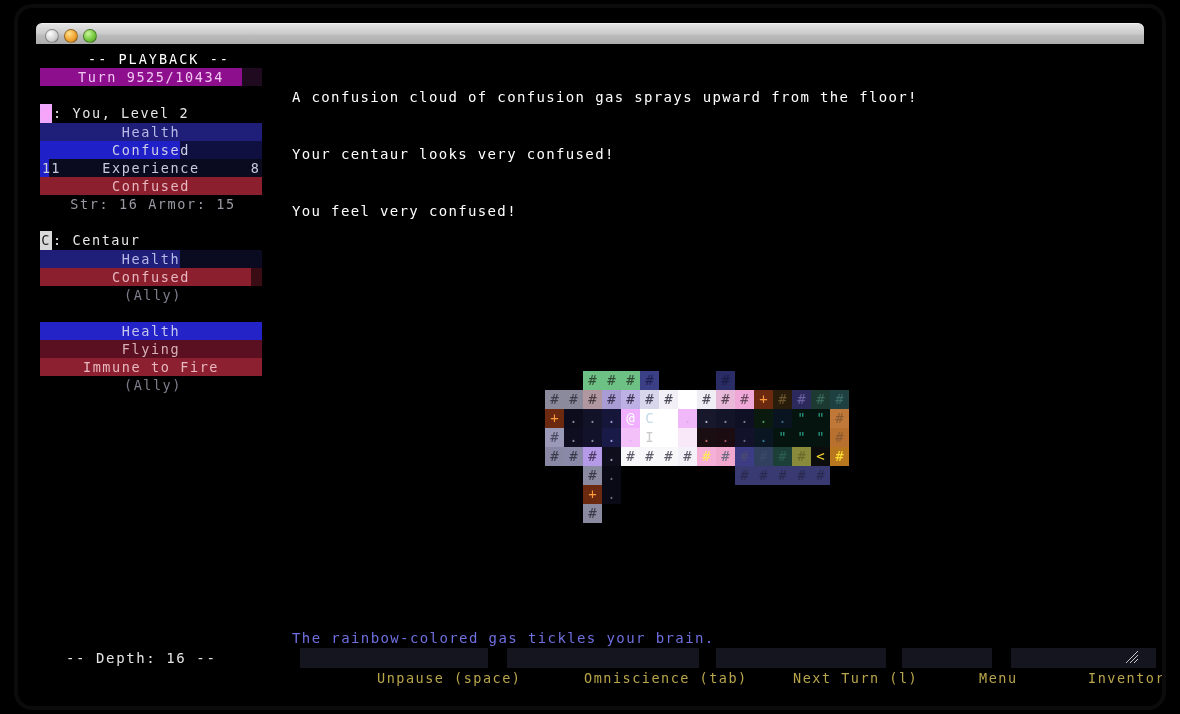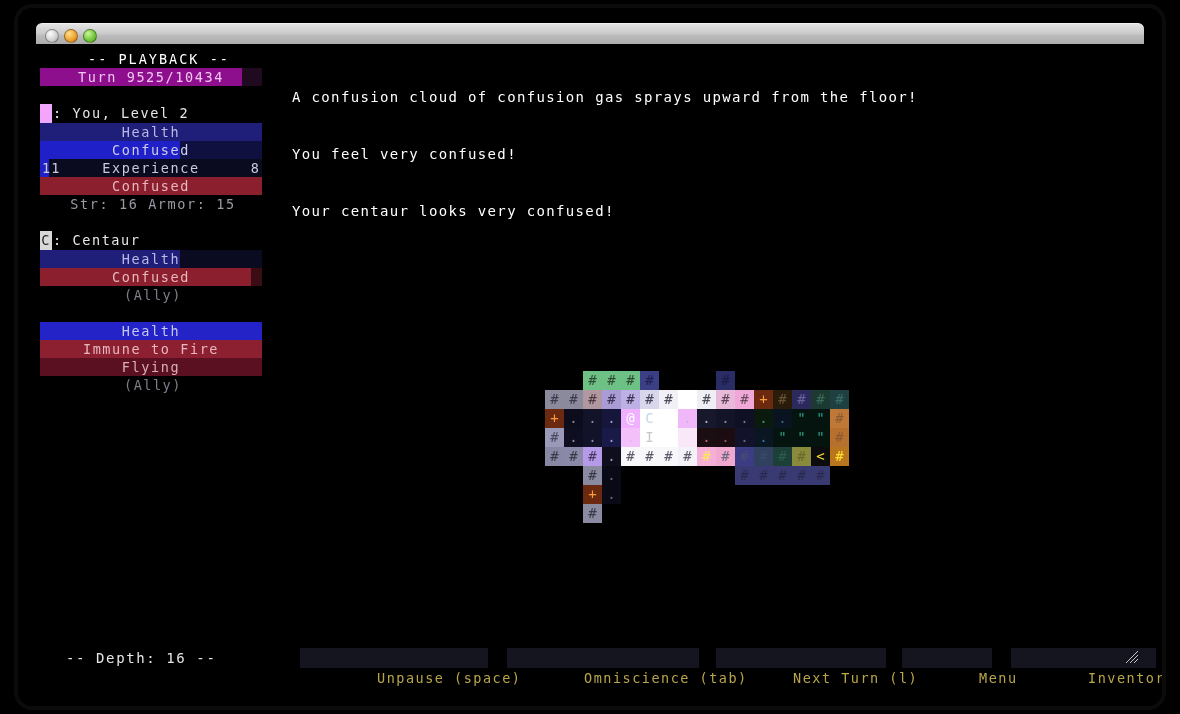--- a/index.html
+++ b/index.html
@@ -328,50 +328,51 @@
 
 
         <div class="bar-row">
           <div class="bar-bg" style="background: rgb(16, 16, 64);"></div>
           <div class="bar-fill" style="width: 100%; background: rgb(35, 35, 200);"></div>
           <div class="bar-label" style="color: rgb(199, 199, 238);">Health</div>
         </div>
 
         <div class="bar-row">
           <div class="bar-bg" style="background: rgb(58, 12, 20);"></div>
+          <div class="bar-fill" style="width: 100%; background: rgb(90, 16, 32);"></div>
+          <div class="bar-label" style="color: rgb(217, 176, 182);">Flying</div>
+        </div>
+
+        <div class="bar-row">
+          <div class="bar-bg" style="background: rgb(58, 12, 20);"></div>
           <div class="bar-fill" style="width: 100%; background: rgb(140, 32, 48);"></div>
           <div class="bar-label" style="color: rgb(232, 184, 192);">Immune to Fire</div>
         </div>
 
-        <div class="bar-row">
-          <div class="bar-bg" style="background: rgb(58, 12, 20);"></div>
-          <div class="bar-fill" style="width: 100%; background: rgb(90, 16, 32);"></div>
-          <div class="bar-label" style="color: rgb(217, 176, 182);">Flying</div>
-        </div>
-
         <div class="sub-note">(Ally)</div>
       </div>
 
       <div id="messages">
         <div>A confusion cloud of confusion gas sprays upward from the floor!</div>
+        <div>Your centaur looks very confused!</div>
         <div>You feel very confused!</div>
-        <div>Your centaur looks very confused!</div>
       </div>
 
       <div id="map">
           <div class="map-row"><span class="cell" style="background: transparent;"> </span><span class="cell" style="background: transparent;"> </span><span class="cell" style="color: rgb(47, 74, 53); background: rgb(110, 193, 133);">#</span><span class="cell" style="color: rgb(47, 74, 53); background: rgb(110, 193, 133);">#</span><span class="cell" style="color: rgb(47, 74, 53); background: rgb(110, 193, 133);">#</span><span class="cell" style="color: rgb(31, 32, 80); background: rgb(59, 63, 134);">#</span><span class="cell" style="background: transparent;"> </span><span class="cell" style="background: transparent;"> </span><span class="cell" style="background: transparent;"> </span><span class="cell" style="color: rgb(26, 28, 69); background: rgb(42, 44, 102);">#</span><span class="cell" style="background: transparent;"> </span><span class="cell" style="background: transparent;"> </span><span class="cell" style="background: transparent;"> </span><span class="cell" style="background: transparent;"> </span><span class="cell" style="background: transparent;"> </span><span class="cell" style="background: transparent;"> </span></div>
           <div class="map-row"><span class="cell" style="color: rgb(58, 58, 72); background: rgb(138, 138, 156);">#</span><span class="cell" style="color: rgb(58, 58, 72); background: rgb(138, 138, 156);">#</span><span class="cell" style="color: rgb(74, 58, 66); background: rgb(176, 151, 160);">#</span><span class="cell" style="color: rgb(59, 51, 82); background: rgb(169, 156, 212);">#</span><span class="cell" style="color: rgb(59, 51, 82); background: rgb(188, 176, 228);">#</span><span class="cell" style="color: rgb(68, 68, 90); background: rgb(216, 214, 234);">#</span><span class="cell" style="color: rgb(74, 74, 88); background: rgb(242, 240, 246);">#</span><span class="cell" style="color: rgb(255, 255, 255); background: rgb(255, 255, 255);"> </span><span class="cell" style="color: rgb(74, 74, 88); background: rgb(239, 238, 244);">#</span><span class="cell" style="color: rgb(90, 68, 85); background: rgb(232, 185, 216);">#</span><span class="cell" style="color: rgb(107, 74, 96); background: rgb(240, 168, 216);">#</span><span class="cell" style="color: rgb(255, 154, 60); background: rgb(107, 42, 16);">+</span><span class="cell" style="color: rgb(106, 84, 48); background: rgb(42, 28, 10);">#</span><span class="cell" style="color: rgb(106, 96, 160); background: rgb(44, 42, 92);">#</span><span class="cell" style="color: rgb(58, 106, 90); background: rgb(28, 58, 50);">#</span><span class="cell" style="color: rgb(58, 106, 106); background: rgb(30, 64, 64);">#</span></div>
           <div class="map-row"><span class="cell" style="color: rgb(255, 154, 60); background: rgb(107, 42, 16);">+</span><span class="cell" style="color: rgb(138, 138, 160); background: rgb(12, 12, 28);">.</span><span class="cell" style="color: rgb(138, 138, 160); background: rgb(18, 18, 40);">.</span><span class="cell" style="color: rgb(154, 154, 208); background: rgb(22, 22, 58);">.</span><span class="cell" style="color: rgb(255, 255, 255); background: rgb(240, 176, 255);">@</span><span class="cell" style="color: rgb(192, 216, 232); background: rgb(255, 255, 255);">C</span><span class="cell" style="color: rgb(255, 255, 255); background: rgb(255, 255, 255);"> </span><span class="cell" style="color: rgb(216, 168, 232); background: rgb(240, 184, 248);">.</span><span class="cell" style="color: rgb(176, 176, 192); background: rgb(24, 24, 44);">.</span><span class="cell" style="color: rgb(138, 138, 156); background: rgb(20, 20, 40);">.</span><span class="cell" style="color: rgb(122, 122, 144); background: rgb(16, 16, 36);">.</span><span class="cell" style="color: rgb(74, 154, 90); background: rgb(10, 26, 14);">.</span><span class="cell" style="color: rgb(58, 106, 138); background: rgb(10, 20, 32);">.</span><span class="cell" style="color: rgb(42, 160, 136); background: rgb(6, 20, 16);">"</span><span class="cell" style="color: rgb(42, 160, 136); background: rgb(6, 20, 16);">"</span><span class="cell" style="color: rgb(138, 90, 48); background: rgb(192, 120, 56);">#</span></div>
           <div class="map-row"><span class="cell" style="color: rgb(74, 74, 98); background: rgb(154, 154, 184);">#</span><span class="cell" style="color: rgb(138, 138, 160); background: rgb(14, 14, 32);">.</span><span class="cell" style="color: rgb(138, 138, 160); background: rgb(18, 18, 42);">.</span><span class="cell" style="color: rgb(154, 154, 232); background: rgb(26, 26, 72);">.</span><span class="cell" style="color: rgb(232, 176, 248); background: rgb(244, 192, 250);">.</span><span class="cell" style="color: rgb(200, 200, 200); background: rgb(255, 255, 255);">I</span><span class="cell" style="color: rgb(255, 255, 255); background: rgb(255, 255, 255);"> </span><span class="cell" style="color: rgb(255, 255, 255); background: rgb(248, 232, 248);"> </span><span class="cell" style="color: rgb(192, 106, 112); background: rgb(26, 14, 18);">.</span><span class="cell" style="color: rgb(160, 90, 96); background: rgb(26, 12, 16);">.</span><span class="cell" style="color: rgb(106, 106, 144); background: rgb(18, 18, 42);">.</span><span class="cell" style="color: rgb(58, 122, 154); background: rgb(10, 22, 34);">.</span><span class="cell" style="color: rgb(42, 160, 136); background: rgb(6, 20, 16);">"</span><span class="cell" style="color: rgb(42, 160, 136); background: rgb(6, 20, 16);">"</span><span class="cell" style="color: rgb(42, 160, 136); background: rgb(6, 20, 16);">"</span><span class="cell" style="color: rgb(138, 90, 48); background: rgb(184, 112, 46);">#</span></div>
           <div class="map-row"><span class="cell" style="color: rgb(58, 58, 74); background: rgb(136, 136, 164);">#</span><span class="cell" style="color: rgb(58, 58, 74); background: rgb(138, 138, 168);">#</span><span class="cell" style="color: rgb(74, 58, 98); background: rgb(180, 154, 232);">#</span><span class="cell" style="color: rgb(154, 154, 176); background: rgb(14, 14, 28);">.</span><span class="cell" style="color: rgb(90, 90, 104); background: rgb(248, 248, 250);">#</span><span class="cell" style="color: rgb(90, 90, 104); background: rgb(248, 248, 250);">#</span><span class="cell" style="color: rgb(90, 90, 104); background: rgb(248, 248, 250);">#</span><span class="cell" style="color: rgb(90, 90, 104); background: rgb(244, 242, 248);">#</span><span class="cell" style="color: rgb(255, 232, 90); background: rgb(246, 176, 216);">#</span><span class="cell" style="color: rgb(106, 106, 128); background: rgb(240, 168, 207);">#</span><span class="cell" style="color: rgb(74, 74, 112); background: rgb(60, 60, 132);">#</span><span class="cell" style="color: rgb(58, 74, 102); background: rgb(48, 64, 94);">#</span><span class="cell" style="color: rgb(42, 90, 80); background: rgb(28, 64, 56);">#</span><span class="cell" style="color: rgb(106, 106, 42); background: rgb(138, 138, 60);">#</span><span class="cell" style="color: rgb(255, 224, 48); background: rgb(12, 12, 12);">&lt;</span><span class="cell" style="color: rgb(255, 224, 48); background: rgb(184, 118, 30);">#</span></div>
           <div class="map-row"><span class="cell" style="background: transparent;"> </span><span class="cell" style="background: transparent;"> </span><span class="cell" style="color: rgb(58, 58, 72); background: rgb(138, 138, 160);">#</span><span class="cell" style="color: rgb(106, 106, 128); background: rgb(10, 10, 22);">.</span><span class="cell" style="background: transparent;"> </span><span class="cell" style="background: transparent;"> </span><span class="cell" style="background: transparent;"> </span><span class="cell" style="background: transparent;"> </span><span class="cell" style="background: transparent;"> </span><span class="cell" style="background: transparent;"> </span><span class="cell" style="color: rgb(42, 42, 80); background: rgb(58, 58, 114);">#</span><span class="cell" style="color: rgb(42, 42, 80); background: rgb(58, 58, 114);">#</span><span class="cell" style="color: rgb(42, 42, 80); background: rgb(58, 58, 114);">#</span><span class="cell" style="color: rgb(42, 42, 80); background: rgb(58, 58, 114);">#</span><span class="cell" style="color: rgb(42, 42, 80); background: rgb(58, 58, 114);">#</span><span class="cell" style="background: transparent;"> </span></div>
           <div class="map-row"><span class="cell" style="background: transparent;"> </span><span class="cell" style="background: transparent;"> </span><span class="cell" style="color: rgb(255, 154, 60); background: rgb(107, 42, 16);">+</span><span class="cell" style="color: rgb(106, 106, 128); background: rgb(10, 10, 22);">.</span><span class="cell" style="background: transparent;"> </span><span class="cell" style="background: transparent;"> </span><span class="cell" style="background: transparent;"> </span><span class="cell" style="background: transparent;"> </span><span class="cell" style="background: transparent;"> </span><span class="cell" style="background: transparent;"> </span><span class="cell" style="background: transparent;"> </span><span class="cell" style="background: transparent;"> </span><span class="cell" style="background: transparent;"> </span><span class="cell" style="background: transparent;"> </span><span class="cell" style="background: transparent;"> </span><span class="cell" style="background: transparent;"> </span></div>
           <div class="map-row"><span class="cell" style="background: transparent;"> </span><span class="cell" style="background: transparent;"> </span><span class="cell" style="color: rgb(58, 58, 72); background: rgb(138, 138, 160);">#</span><span class="cell" style="background: transparent;"> </span><span class="cell" style="background: transparent;"> </span><span class="cell" style="background: transparent;"> </span><span class="cell" style="background: transparent;"> </span><span class="cell" style="background: transparent;"> </span><span class="cell" style="background: transparent;"> </span><span class="cell" style="background: transparent;"> </span><span class="cell" style="background: transparent;"> </span><span class="cell" style="background: transparent;"> </span><span class="cell" style="background: transparent;"> </span><span class="cell" style="background: transparent;"> </span><span class="cell" style="background: transparent;"> </span><span class="cell" style="background: transparent;"> </span></div>
         </div>
 
+      <div id="flavor">The rainbow-colored gas tickles your brain.</div>
       <div id="depth">-- Depth: 16 --</div>
 
       <div class="btn" style="left: 264px; width: 188px;">
         <span class="hot">Unpause (space)</span>
       </div>
       <div class="btn" style="left: 471px; width: 192px;">
         <span class="hot">Omniscience (tab)</span>
       </div>
       <div class="btn" style="left: 680px; width: 170px;">
         <span class="hot">Next Turn (l)</span>

